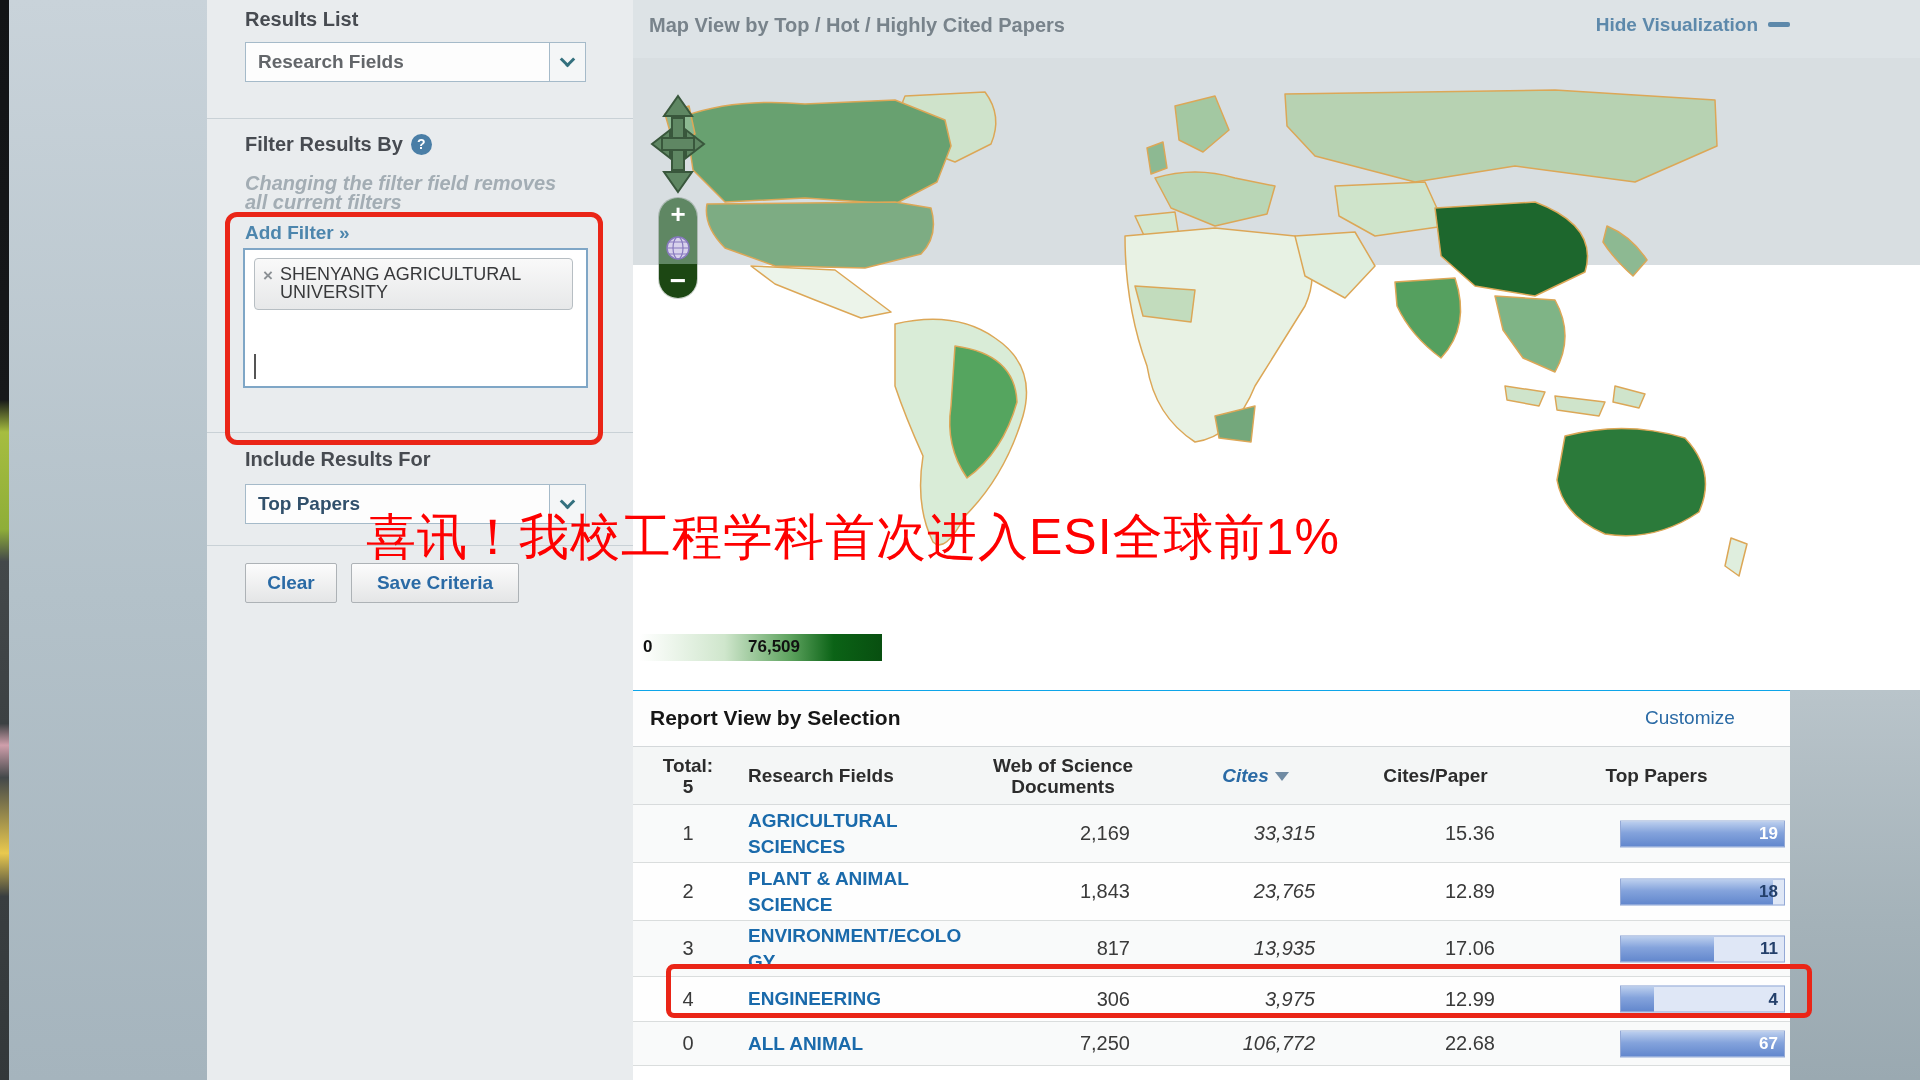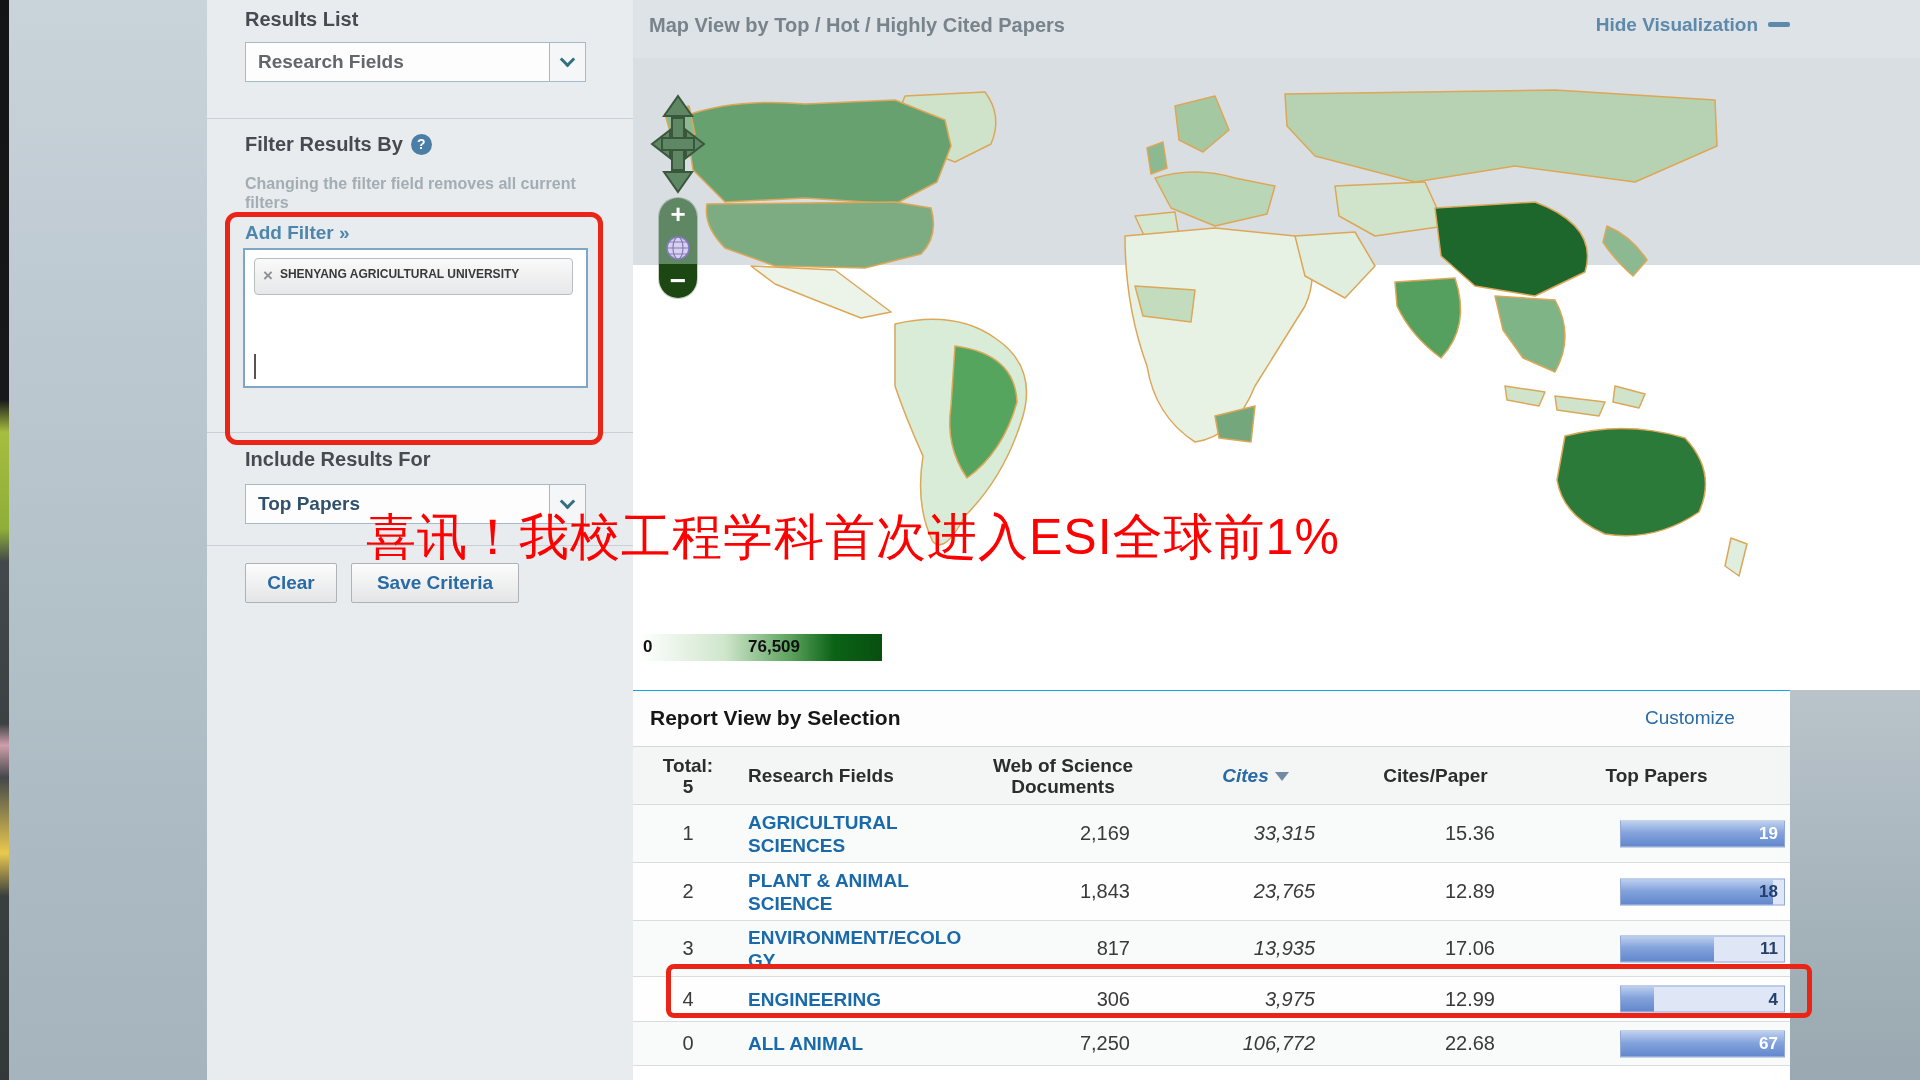--- a/index.html
+++ b/index.html
@@ -21,29 +21,29 @@
   .dropdown{position:absolute;left:38px;width:341px;height:40px;background:#fdfdfd;
     border:1px solid #a5bac9;display:flex;align-items:center;}
   .dd-value{flex:1;padding-left:12px;font-size:19px;font-weight:bold;}
   .dd-btn{width:36px;height:100%;border-left:1px solid #a5bac9;display:flex;
     align-items:center;justify-content:center;background:#f4f6f7;}
   .chev{width:11px;height:11px;border-right:3px solid #33707e;border-bottom:3px solid #33707e;
     transform:rotate(45deg);margin-top:-5px;}
   .help-icon{display:inline-block;width:21px;height:21px;border-radius:50%;background:#4a7ea6;
     color:#fff;font-size:14px;font-weight:bold;text-align:center;line-height:21px;
     vertical-align:2px;margin-left:8px;}
-  .filter-note{position:absolute;left:38px;top:174px;width:336px;font-size:16px;line-height:19px;
-    font-weight:bold;color:#a3adb4;}
+  .filter-note{position:absolute;left:38px;top:174px;width:336px;font-size:20px;line-height:19px;
+    font-style:italic;font-weight:bold;color:#a3adb4;}
   .add-filter{position:absolute;left:38px;top:222px;font-size:19px;font-weight:bold;color:#4d86ad;}
   .filter-box{position:absolute;left:36px;top:248px;width:345px;height:140px;background:#ffffff;
     border:2px solid #7fa6c6;}
   .chip{position:absolute;left:9px;top:8px;right:13px;background:linear-gradient(180deg,#f9f9f9,#e7e8e9);
     border:1px solid #b7bec3;border-radius:4px;padding:6px 8px 8px 8px;}
   .chip-x{float:left;color:#8b9094;font-weight:bold;font-size:17px;margin-right:7px;margin-top:1px;}
-  .chip-label{display:block;font-size:12px;line-height:18px;font-weight:bold;color:#38393b;}
+  .chip-label{display:block;font-size:18px;line-height:18px;font-weight:normal;color:#38393b;}
   .caret{position:absolute;left:9px;top:104px;width:2px;height:25px;background:#555;}
   .btn{position:absolute;height:40px;background:linear-gradient(180deg,#fcfcfc,#e4e5e6);
     border:1px solid #adb2b6;border-radius:2px;color:#2a6aa5;font-weight:bold;font-size:19px;
     display:flex;align-items:center;justify-content:center;}
 
   
   .main{position:absolute;left:633px;top:0;width:1287px;height:1080px;background:#ffffff;}
   .map-header{position:absolute;left:0;top:0;width:1287px;height:58px;background:#dde3e6;}
   .map-title{position:absolute;left:16px;top:14px;font-size:20px;font-weight:bold;color:#78838b;}
   .hide-link{position:absolute;right:130px;top:14px;font-size:19px;font-weight:bold;color:#5d89ab;}
@@ -73,21 +73,21 @@
   .thead{display:flex;height:58px;background:#f4f6f6;border-bottom:1px solid #d8dbdc;
     align-items:center;font-size:19px;font-weight:bold;color:#2c2c2c;}
   .trow{display:flex;align-items:center;border-bottom:1px solid #dadddd;font-size:20px;color:#3a3a3a;}
   .c-rank{width:110px;text-align:center;}
   .c-field{width:220px;padding-left:5px;overflow-wrap:break-word;}
   .c-docs{width:200px;text-align:right;padding-right:33px;}
   .c-cites{width:185px;text-align:right;padding-right:33px;font-style:italic;}
   .c-cpp{width:175px;text-align:right;padding-right:28px;}
   .c-top{width:267px;position:relative;}
   .h-center{text-align:center;padding:0;line-height:21px;}
-  .field-link{font-size:19px;font-weight:bold;color:#1a6aab;line-height:21px;}
+  .field-link{font-size:19px;font-weight:bold;color:#1a6aab;line-height:26px;}
   .sort-tri{display:inline-block;width:0;height:0;border-left:7px solid transparent;
     border-right:7px solid transparent;border-top:9px solid #708ba3;margin-left:6px;vertical-align:1px;}
   .cites-head{color:#2a6aa5;}
   .bar-track{position:absolute;left:97px;top:50%;transform:translateY(-50%);width:165px;height:27px;
     background:#dfe7f6;border:1px solid #94a9d6;}
   .bar-fill{height:100%;background:linear-gradient(180deg,#bccfee 0%,#84a3dc 45%,#6287cd 100%);}
   .bar-value{position:absolute;right:6px;top:50%;transform:translateY(-50%);
     font-size:17px;font-weight:bold;color:#24406b;}
   .bar-value.on-fill{color:#ffffff;}
   .right-strip{position:absolute;left:1157px;top:690px;width:130px;height:390px;

